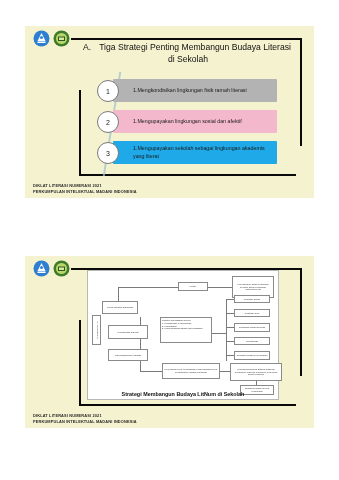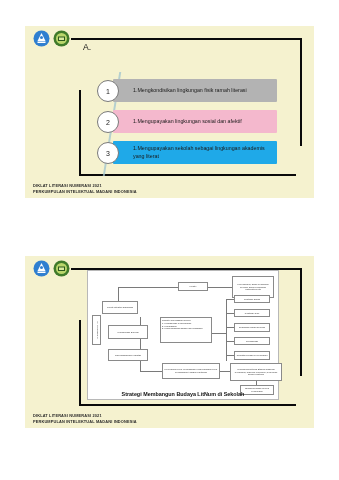--- a/index.html
+++ b/index.html
@@ -122,20 +122,21 @@
 
   <div class="frame">
     <div class="fr-top"></div>
       <div class="fr-right"></div>
     <div class="fr-bottom"></div>
       <div class="fr-left"></div>
   </div>
 
   <div class="s1-title">
     <span class="lead">A.</span>
+    <span>Tiga Strategi Penting Membangun Budaya Literasi di Sekolah</span>
   </div>
 
   <div class="steps">
     <div class="connector"></div>
 
     <div class="step" id="step1">
       <div class="bar" style="background:#b3b3b3">
         <span>1.Mengkondisikan  lingkungan fisik ramah literasi</span>
       </div>
       <div class="num">1</div>

